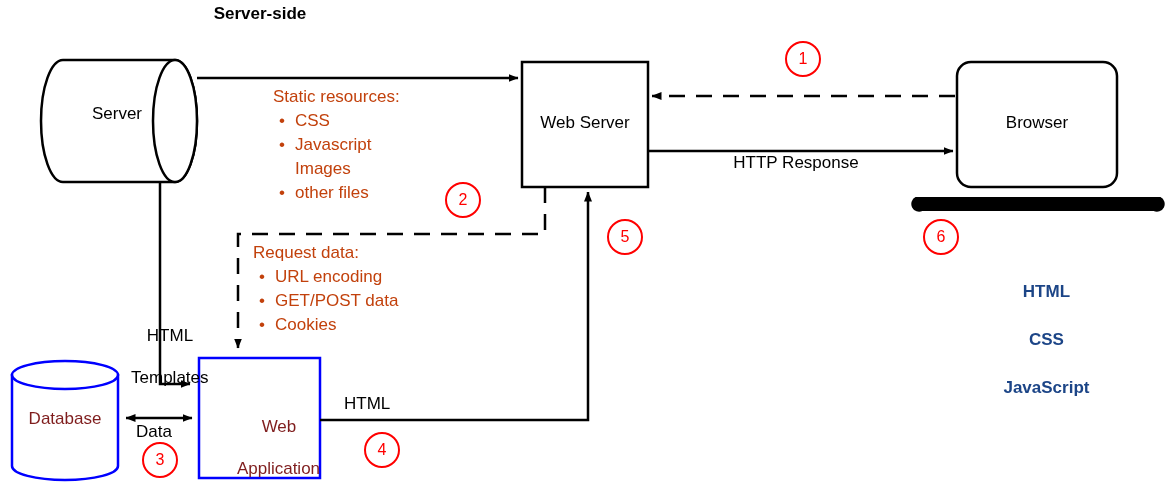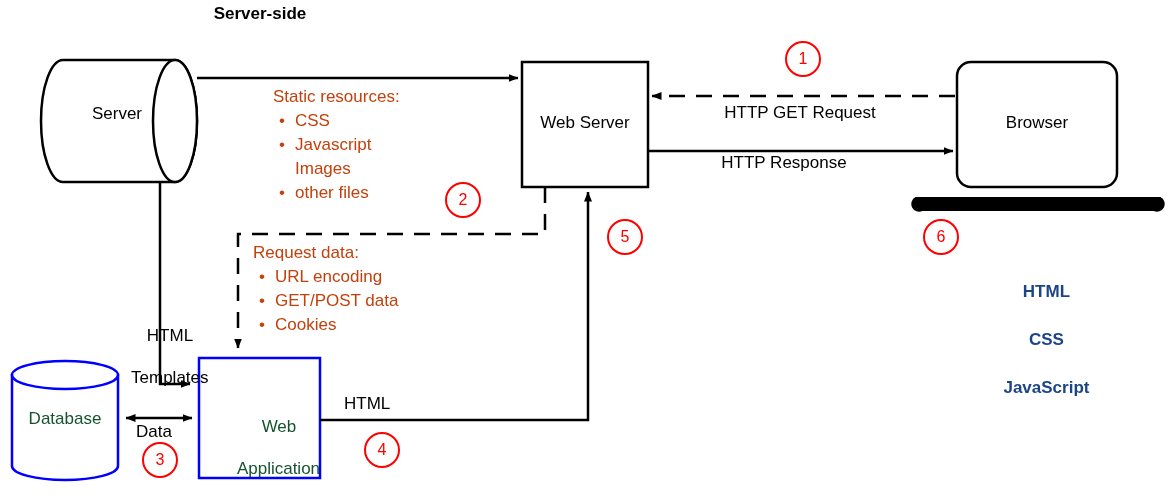--- a/index.html
+++ b/index.html
@@ -37,21 +37,21 @@
     text-align: center;
   }
   .node-text {
     position: absolute;
     font-family: "Liberation Sans", sans-serif;
     font-size: 17px;
     text-align: center;
     line-height: 21px;
     white-space: pre;
   }
-  .blue-text { color: #14532d; }
+  .blue-text { color: #7f1d1d; }
   .navy-text { color: #1c4587; font-weight: bold; }
   .circle-num {
     position: absolute;
     width: 36px;
     height: 36px;
     border: 2px solid #ff0000;
     border-radius: 50%;
     box-sizing: border-box;
     background: #ffffff;
     color: #ff0000;
@@ -136,23 +136,22 @@
 
   <div class="node-text" style="left:957px; top:112px; width:160px;">Browser</div>
 
   <div class="node-text blue-text" style="left:11px; top:408px; width:108px;">Database</div>
 
   <div class="node-text blue-text" style="left:199px; top:395px; width:121px;margin-left:10px;">
     <span>Web</span><br>
     <span>Application</span>
   </div>
 
-  <div class="lbl lbl-center" style="left:650px; top:102px; width:300px;">HTTP GET Request</div>
-
-  <div class="lbl lbl-center" style="left:616px; top:152px; width:300px;padding-left:18px;">HTTP Response</div>
+
+  <div class="lbl lbl-center" style="left:646px; top:152px; width:300px;">HTTP Response</div>
 
   <div class="lbl" style="left:344px; top:393px;">HTML</div>
 
   <div class="lbl" style="left:136px; top:421px;">Data</div>
 
   <div class="lbl lbl-center" style="left:108px; top:304px; width:105px;">
     <span>HTML</span><br>
     <span>Templates</span>
   </div>
 

